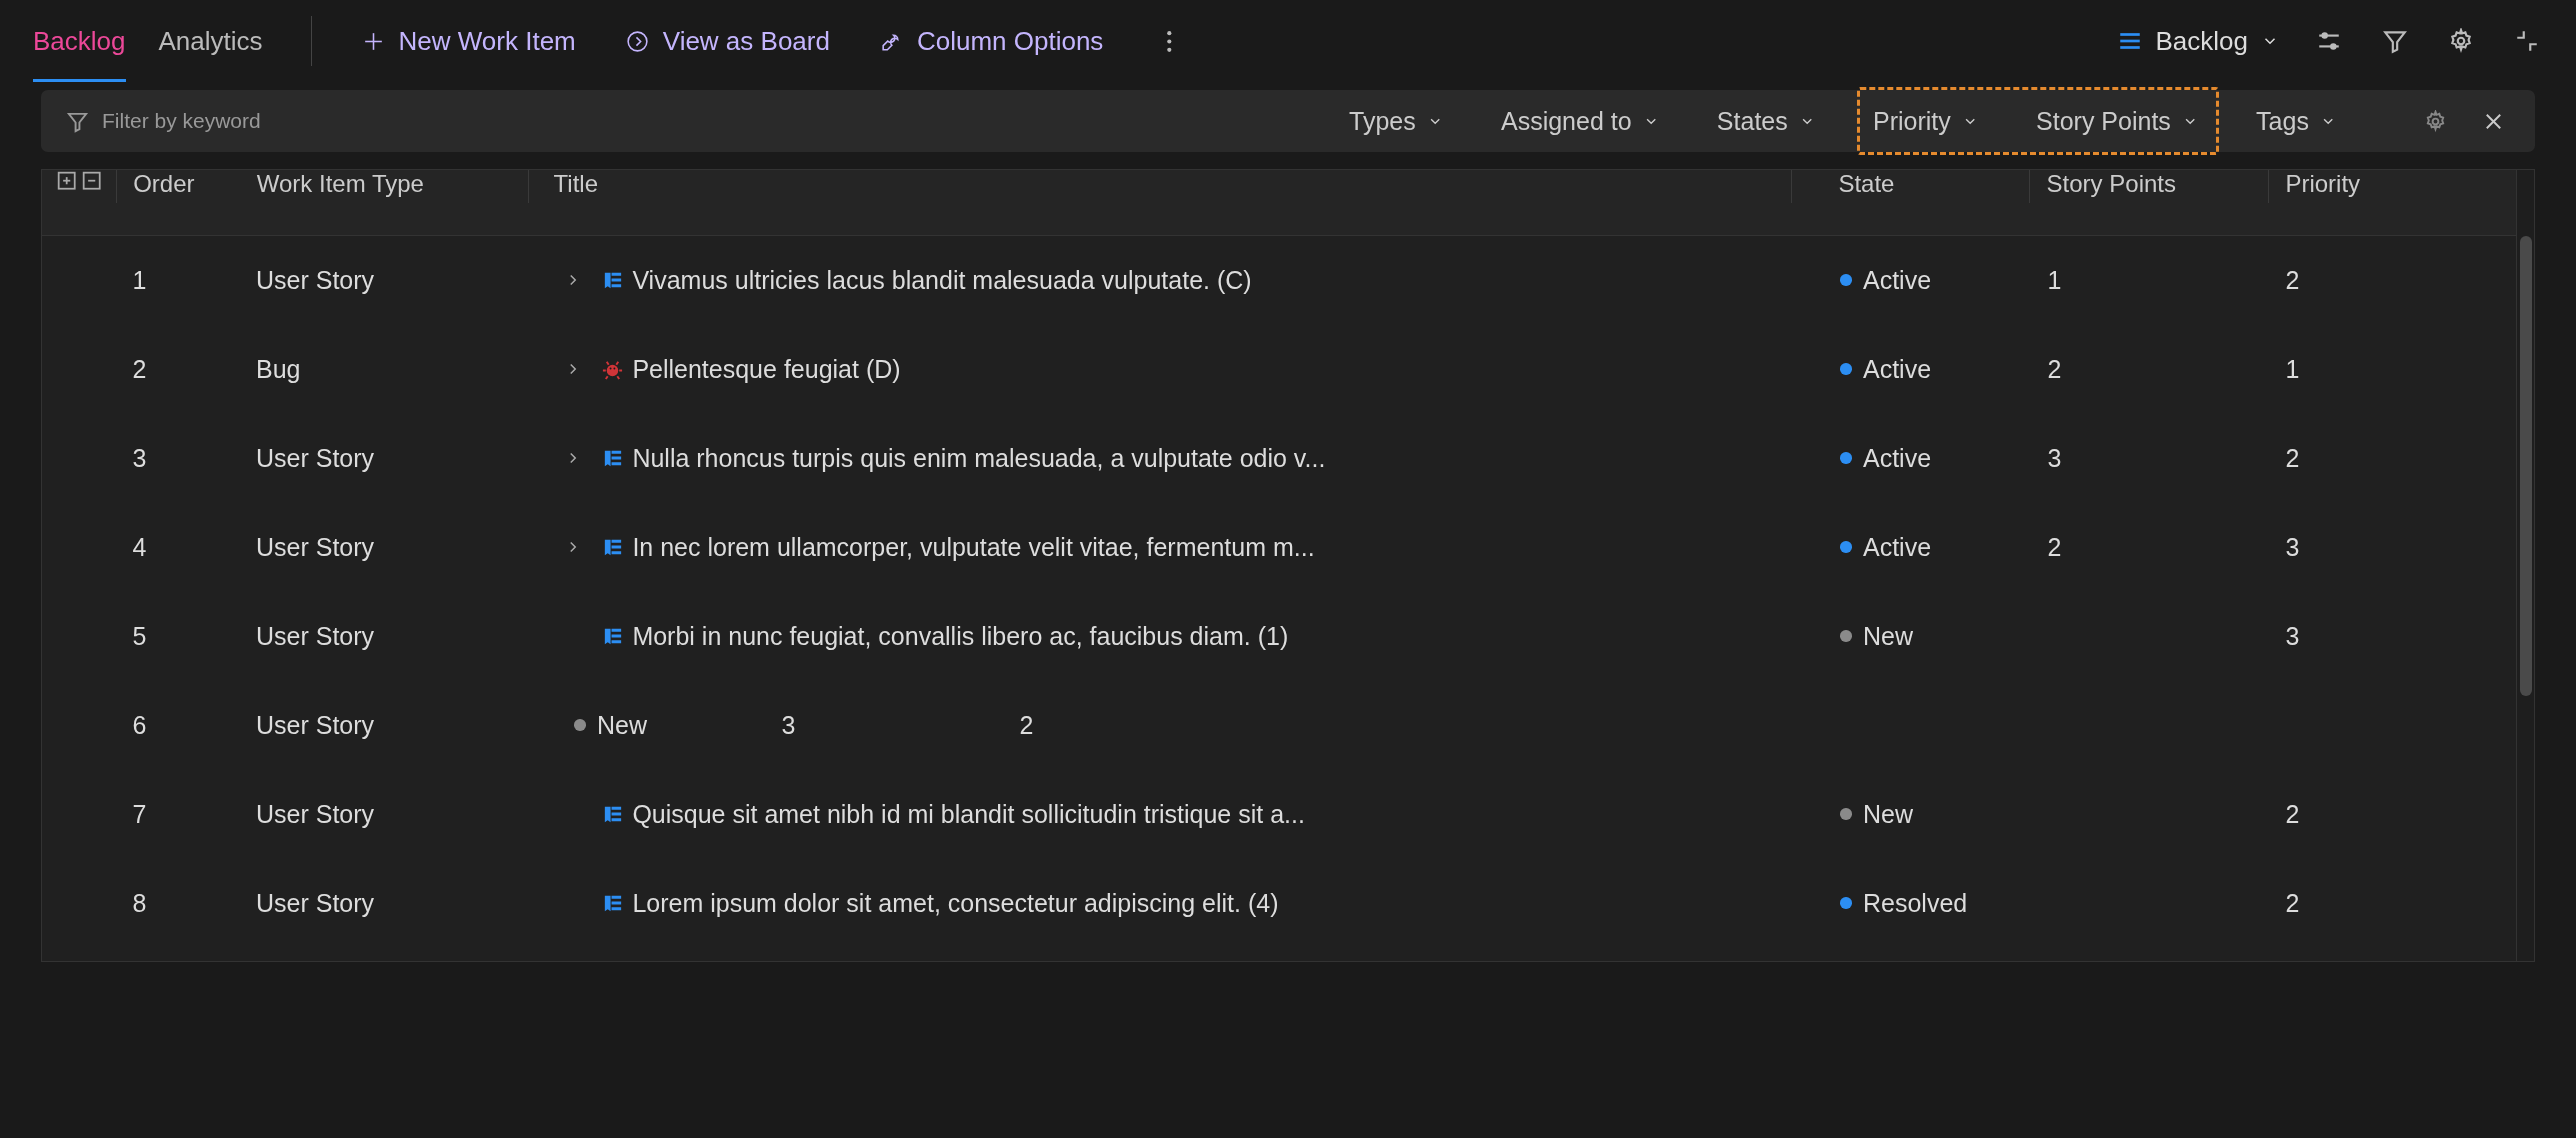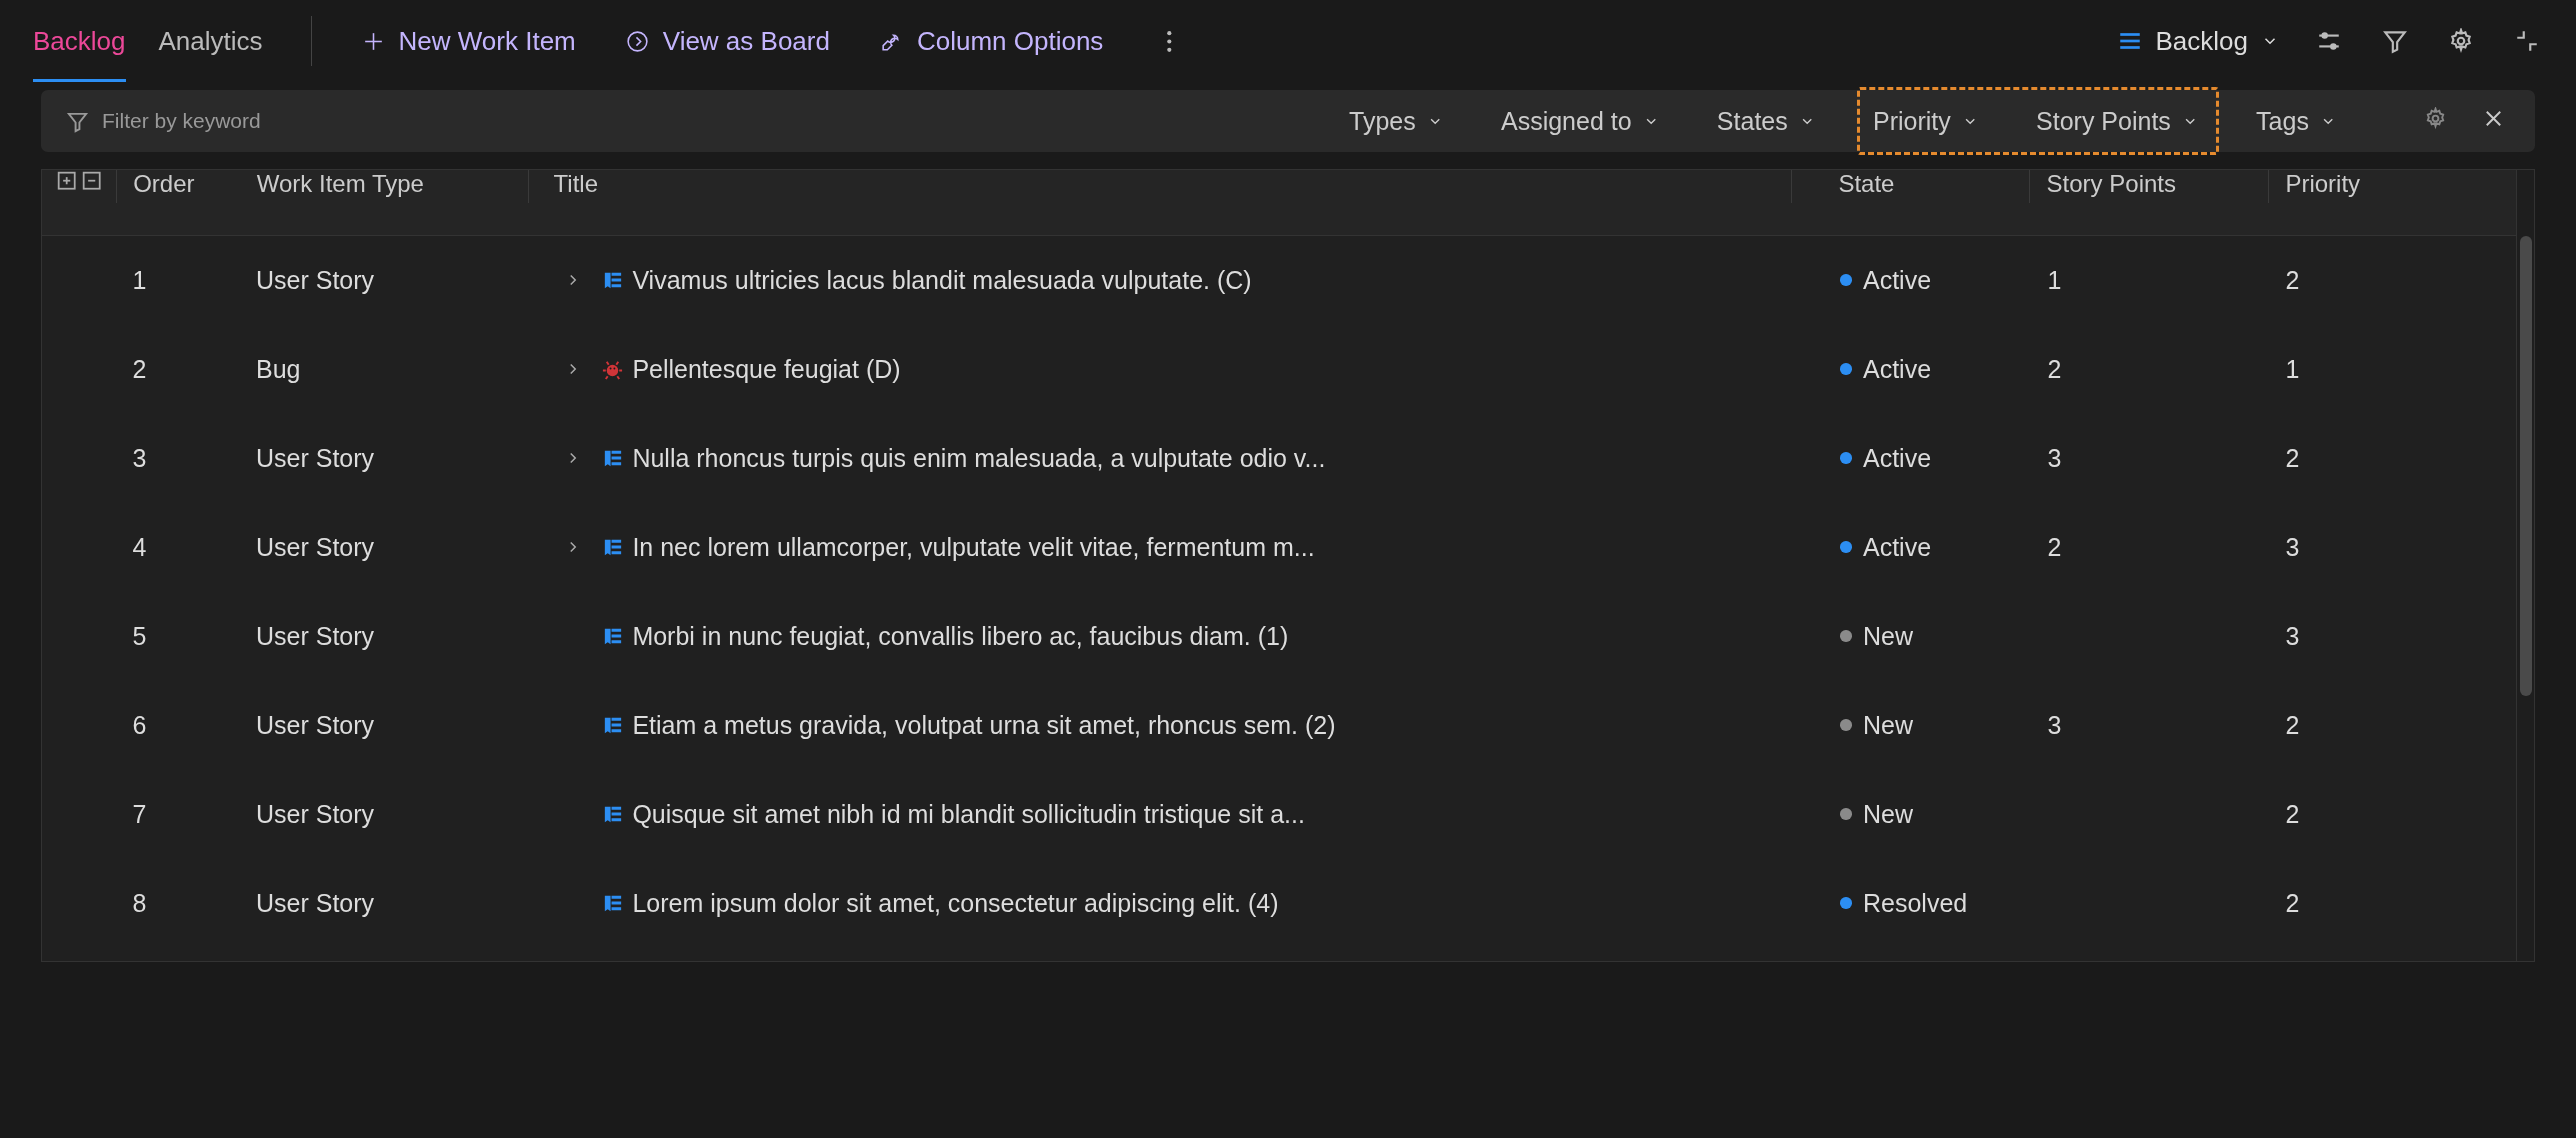--- a/index.html
+++ b/index.html
@@ -116,21 +116,21 @@
   outline: none;
   color: #ddd;
   font-size: 21px;
   flex: 0 0 auto;
   width: 411px;
   margin-left: 13px;
 }
 .filter-input::placeholder { color: #999; }
 .filter-dropdowns {
   display: flex;
-  align-items: flex-start;
+  align-items: center;
   gap: 41px;
   margin-left: auto;
   position: relative;
 }
 .filter-dd {
   display: flex;
   align-items: center;
   gap: 11.5px;
   font-size: 25px;
   color: #ccc;
@@ -584,31 +584,20 @@
               <span>New</span>
             </div>
           </div>
           <div class="col-points"></div>
           <div class="col-priority">3</div>
         </div>
         <div class="grid-row">
           <div class="col-expand"></div>
           <div class="col-order">6</div>
           <div class="col-type">User Story</div>
-          <div class="col-title">
-            <div class="title-cell">
-              <span class="expand-chevron"></span>
-              <span class="witype-icon">
-                <svg width="23" height="23" viewBox="0 0 24 24" fill="#2c8ef3">
-                  <path d="M3 4h7v16l-3-2-3 2V4zm8 0h10v3H11zm0 6h10v3H11zm0 6h10v3H11z"></path>
-                </svg>
-              </span>
-              <span class="title-text">Etiam a metus gravida, volutpat urna sit amet, rhoncus sem. (2)</span>
-            </div>
-          </div>
           <div class="col-state">
             <div class="state-cell">
               <span class="state-dot dot-new"></span>
               <span>New</span>
             </div>
           </div>
           <div class="col-points">3</div>
           <div class="col-priority">2</div>
         </div>
         <div class="grid-row">

